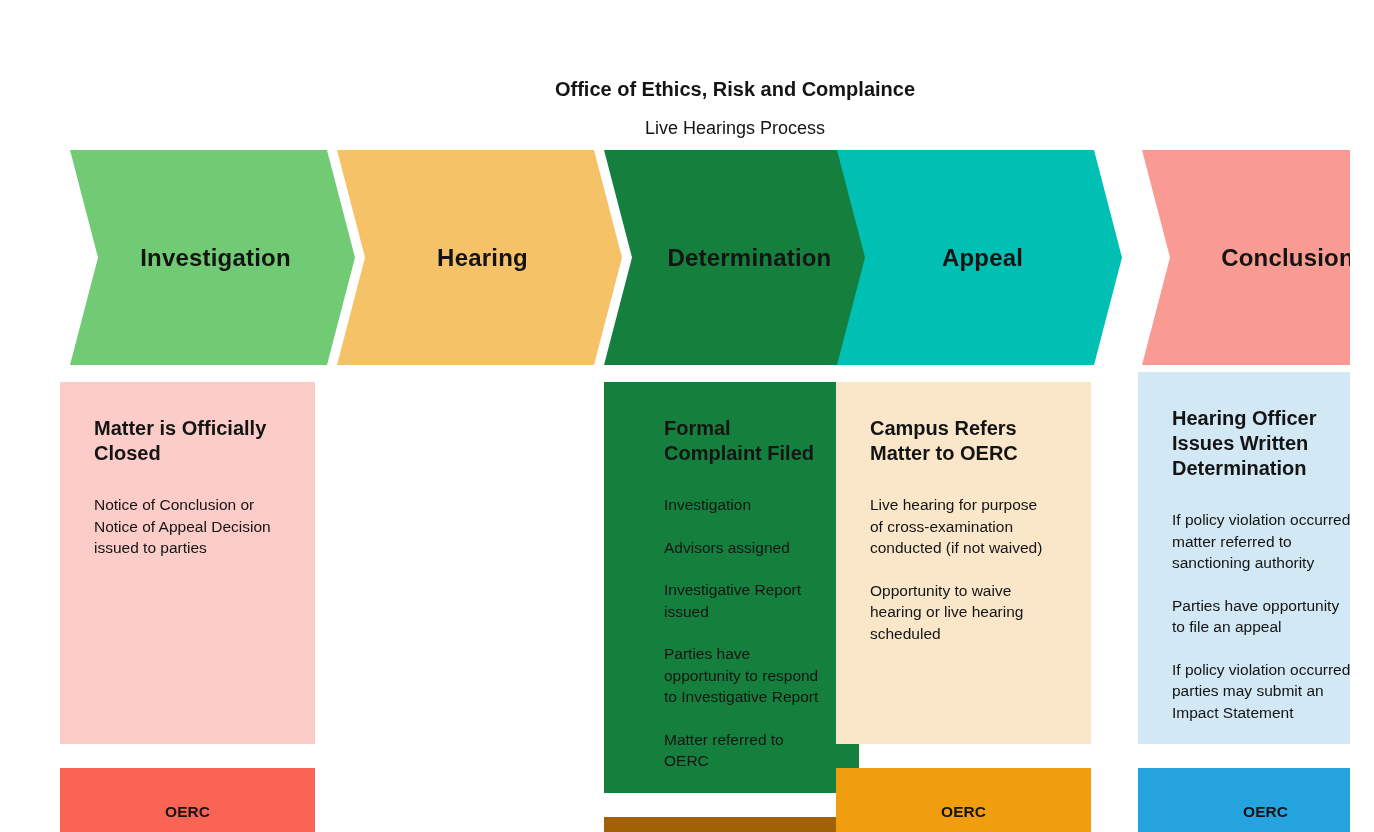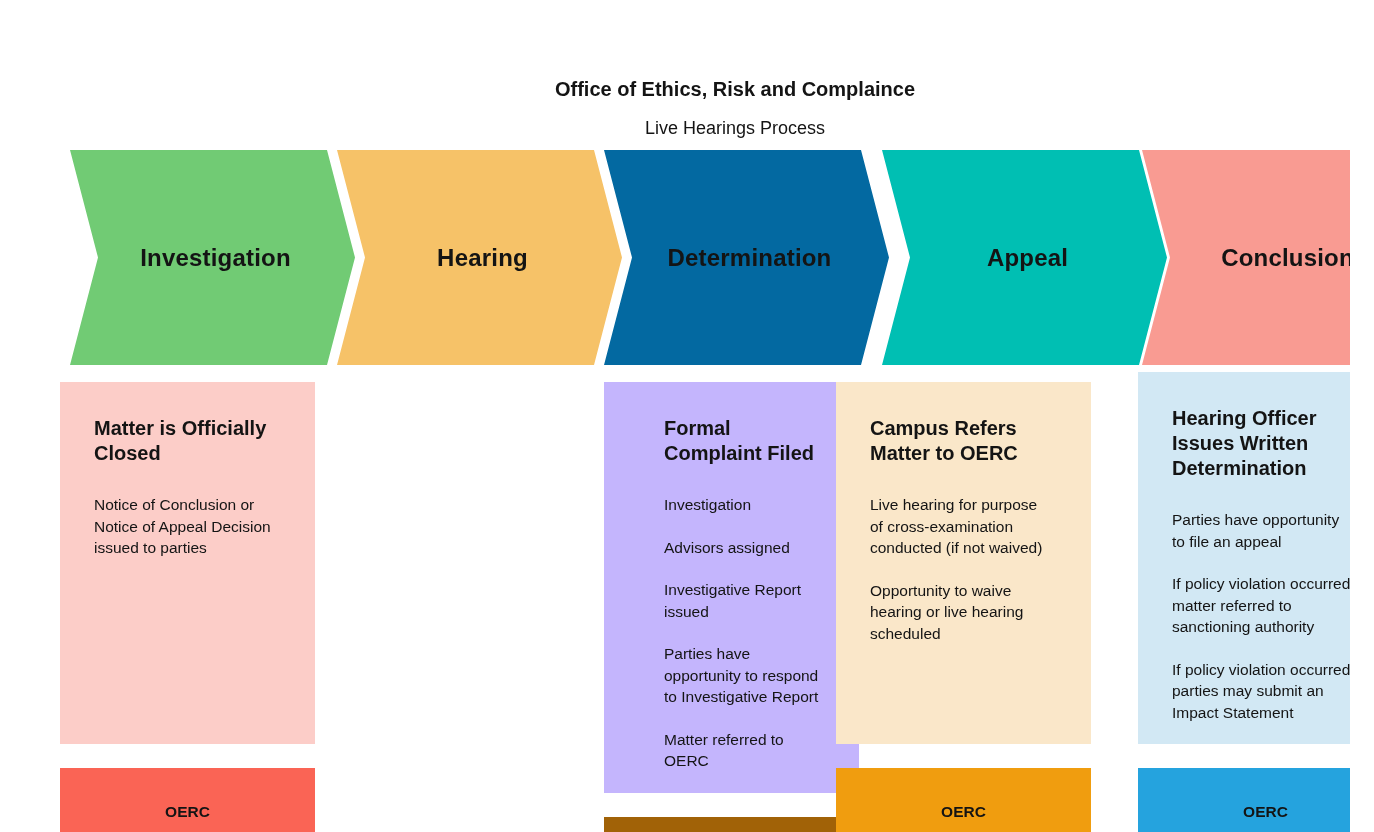--- a/index.html
+++ b/index.html
@@ -49,21 +49,21 @@
     width: 285px;
     height: 215px;
     clip-path: polygon(0 0, 257px 0, 100% 50%, 257px 100%, 0 100%, 28px 50%);
     display: flex;
     align-items: center;
     justify-content: center;
   }
   .chev:nth-child(1) { left: 10px; }
   .chev:nth-child(2) { left: 277px; }
   .chev:nth-child(3) { left: 544px; }
-  .chev:nth-child(4) { left: 822px; }
+  .chev:nth-child(4) { left: 777px; }
   .chev:nth-child(5) { left: 1082px; justify-content: center; }
   .chev-label {
     font-size: 24px;
     font-weight: bold;
     padding-left: 6px;
     letter-spacing: 0.2px;
   }
 
   
   .stage-col {
@@ -118,33 +118,33 @@
     <div class="title-sub">Live Hearings Process</div>
   </div>
 
   <div class="chevron-row">
     <div class="chev" style="background: rgb(113, 203, 116);">
       <span class="chev-label">Investigation</span>
     </div>
     <div class="chev" style="background: rgb(246, 194, 104);">
       <span class="chev-label">Hearing</span>
     </div>
-    <div class="chev" style="background: #0369a1;">
+    <div class="chev" style="background: #15803d;">
       <span class="chev-label">Determination</span>
     </div>
     <div class="chev" style="background: rgb(0, 191, 179);">
       <span class="chev-label">Appeal</span>
     </div>
     <div class="chev" style="background: rgb(249, 155, 146);">
       <span class="chev-label">Conclusion</span>
     </div>
   </div>
 
   <div class="stage-col">
-    <div class="card-body" style="background: #c4b5fd; padding-left: 48px;">
+    <div class="card-body" style="background: #15803d; padding-left: 48px;">
       <div class="card-heading">Formal Complaint Filed</div>
       <p class="card-item">Investigation</p>
       <p class="card-item">Advisors assigned</p>
       <p class="card-item">Investigative Report issued</p>
       <p class="card-item">Parties have opportunity to respond to Investigative Report</p>
       <p class="card-item">Matter referred to OERC</p>
     </div>
     <div class="card-footer" style="background: #a16207; text-decoration: underline;">
       <span class="card-footer-label">Campus Equity Office</span>
     </div>
@@ -157,22 +157,22 @@
       <p class="card-item">Opportunity to waive hearing or live hearing scheduled</p>
     </div>
     <div class="card-footer" style="background: rgb(240, 157, 15);">
       <span class="card-footer-label">OERC</span>
     </div>
   </div>
 
   <div class="stage-col">
     <div class="card-body" style="background: rgb(210, 232, 244);">
       <div class="card-heading">Hearing Officer Issues Written Determination</div>
+      <p class="card-item">If policy violation occurred, matter referred to sanctioning authority</p>
       <p class="card-item">Parties have opportunity to file an appeal</p>
-      <p class="card-item">If policy violation occurred, matter referred to sanctioning authority</p>
       <p class="card-item">If policy violation occurred, parties may submit an Impact Statement</p>
     </div>
     <div class="card-footer" style="background: rgb(37, 163, 222);">
       <span class="card-footer-label">OERC</span>
     </div>
   </div>
 
   <div class="stage-col">
     <div class="card-body" style="background: rgb(194, 251, 248);">
       <div class="card-heading">If Appeal is Successfully Submitted</div>

